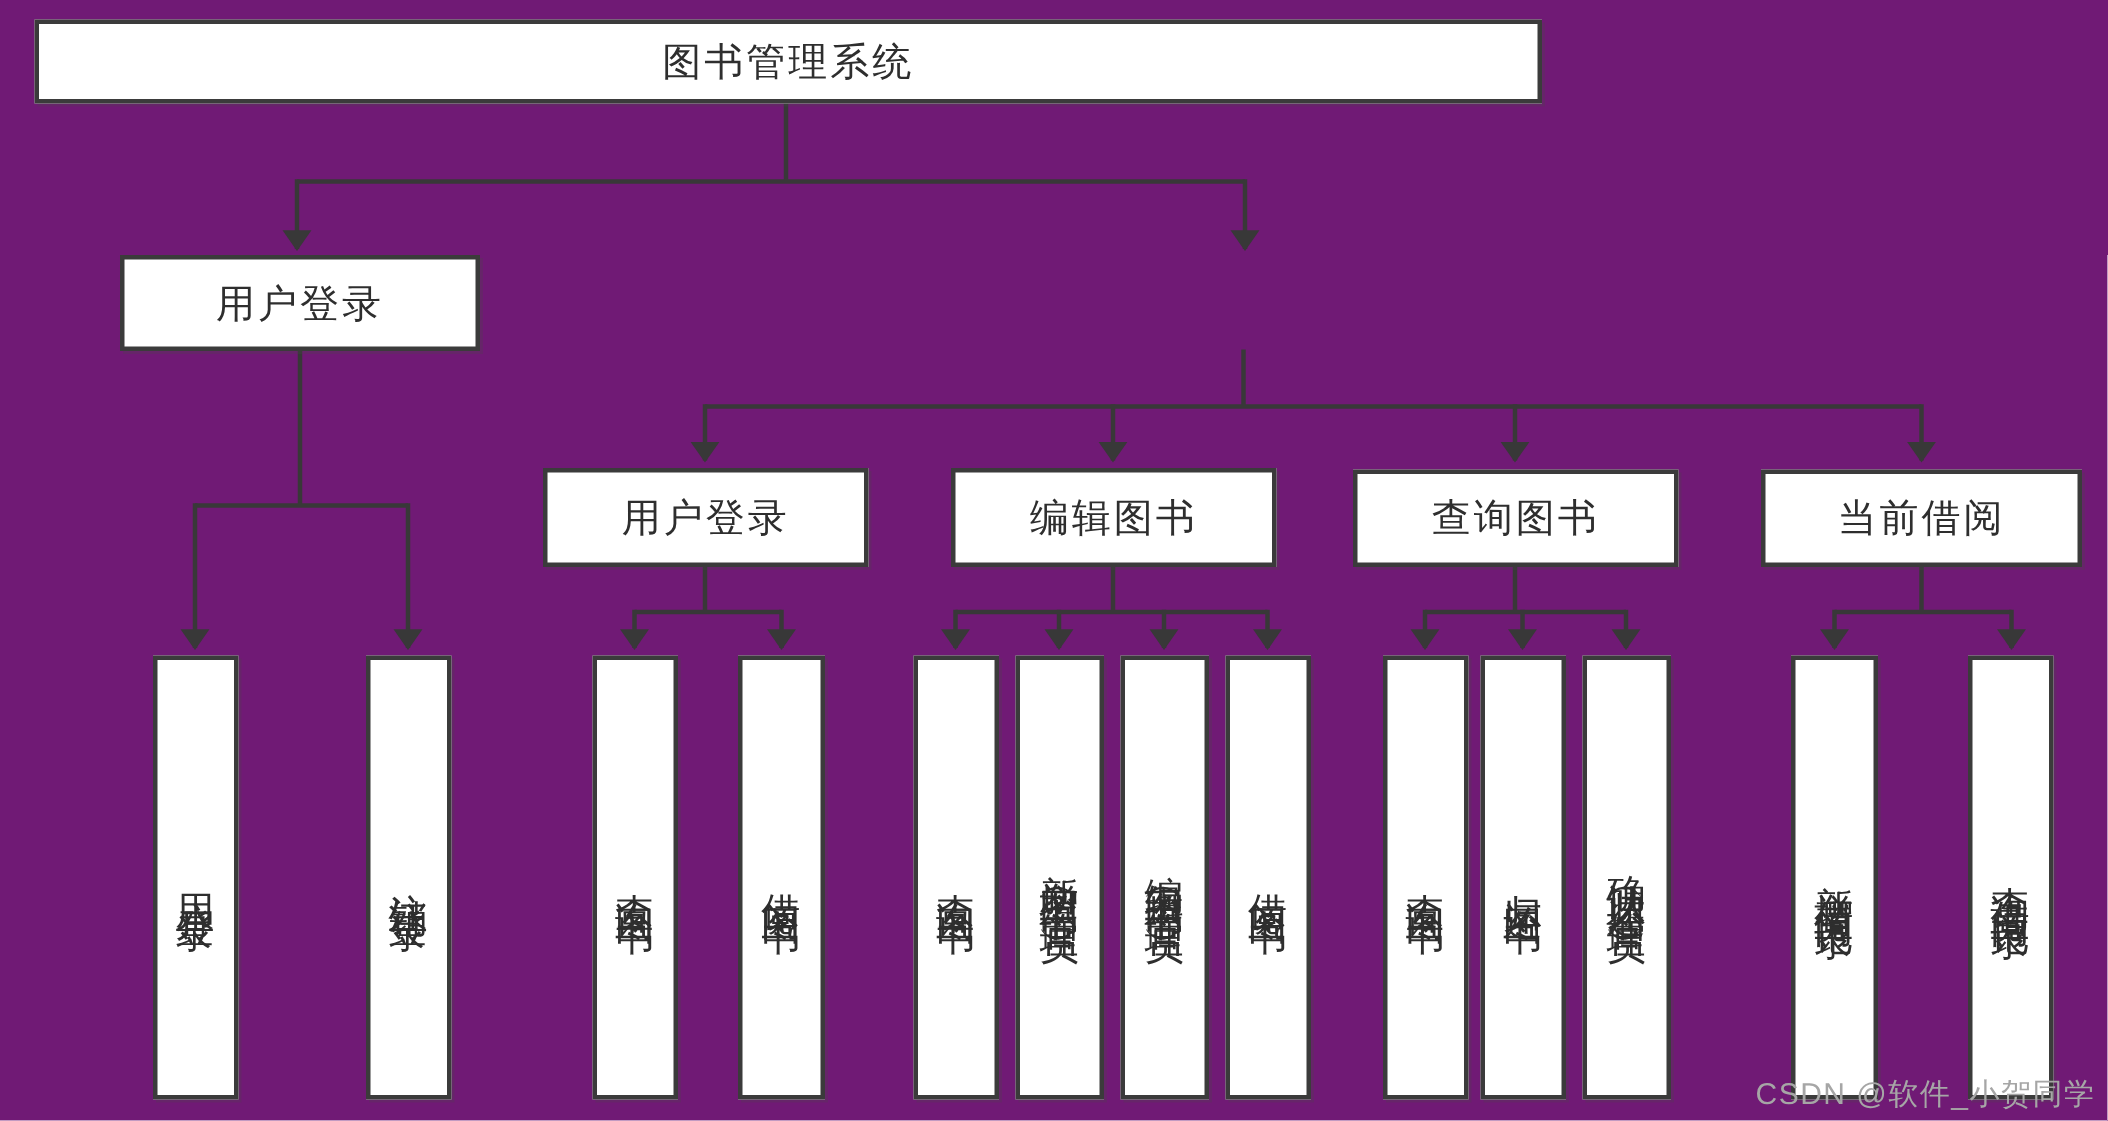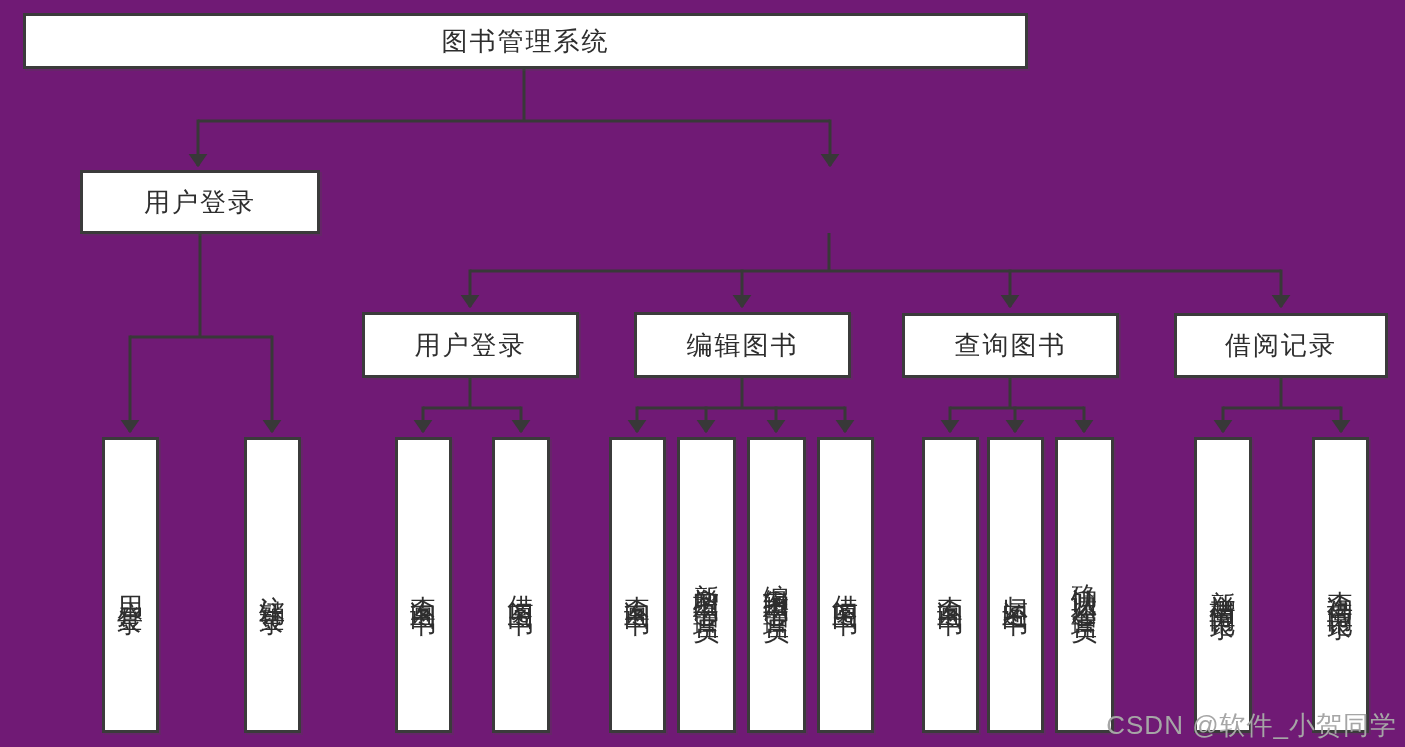--- a/index.html
+++ b/index.html
@@ -38,21 +38,21 @@
     writing-mode: vertical-rl;
     text-orientation: mixed;
     font-size: 26px;
     letter-spacing: 5px;
     line-height: 1;
   }
   .watermark {
     position: absolute;
     right: 8px;
     bottom: 4px;
-    font-size: 26px;
+    font-size: 20px;
     color: #a6a6a6;
     letter-spacing: 1px;
     z-index: 3;
     white-space: nowrap;
   }
 </style>
 </head>
 <body>
 
 <div class="canvas">
@@ -107,21 +107,21 @@
     </g>
   </svg>
 
   <div class="box h-box" style="left:23px; top:13px; width:1005px; height:56px">图书管理系统</div>
 
   <div class="box h-box" style="left:80px; top:170px; width:240px; height:64px">用户登录</div>
 
   <div class="box h-box" style="left:362px; top:312px; width:217px; height:66px">用户登录</div>
   <div class="box h-box" style="left:634px; top:312px; width:217px; height:66px">编辑图书</div>
   <div class="box h-box" style="left:902px; top:313px; width:217px; height:65px">查询图书</div>
-  <div class="box h-box" style="left:1174px; top:313px; width:214px; height:65px">借阅记录</div>
+  <div class="box h-box" style="left:1174px; top:313px; width:214px; height:65px">当前借阅</div>
 
   <div class="box leaf" style="left:102px; top:437px; width:57px; height:296px">用户登录</div>
   <div class="box leaf" style="left:244px; top:437px; width:57px; height:296px">注销登录</div>
 
   <div class="box leaf" style="left:395px; top:437px; width:57px; height:296px">查询图书</div>
   <div class="box leaf" style="left:492px; top:437px; width:58px; height:296px">借阅图书</div>
 
   <div class="box leaf" style="left:609px; top:437px; width:57px; height:296px">查询图书</div>
   <div class="box leaf" style="left:677px; top:437px; width:59px; height:296px">新增图书（管理员）</div>
   <div class="box leaf" style="left:747px; top:437px; width:59px; height:296px">编辑图书（管理员）</div>

